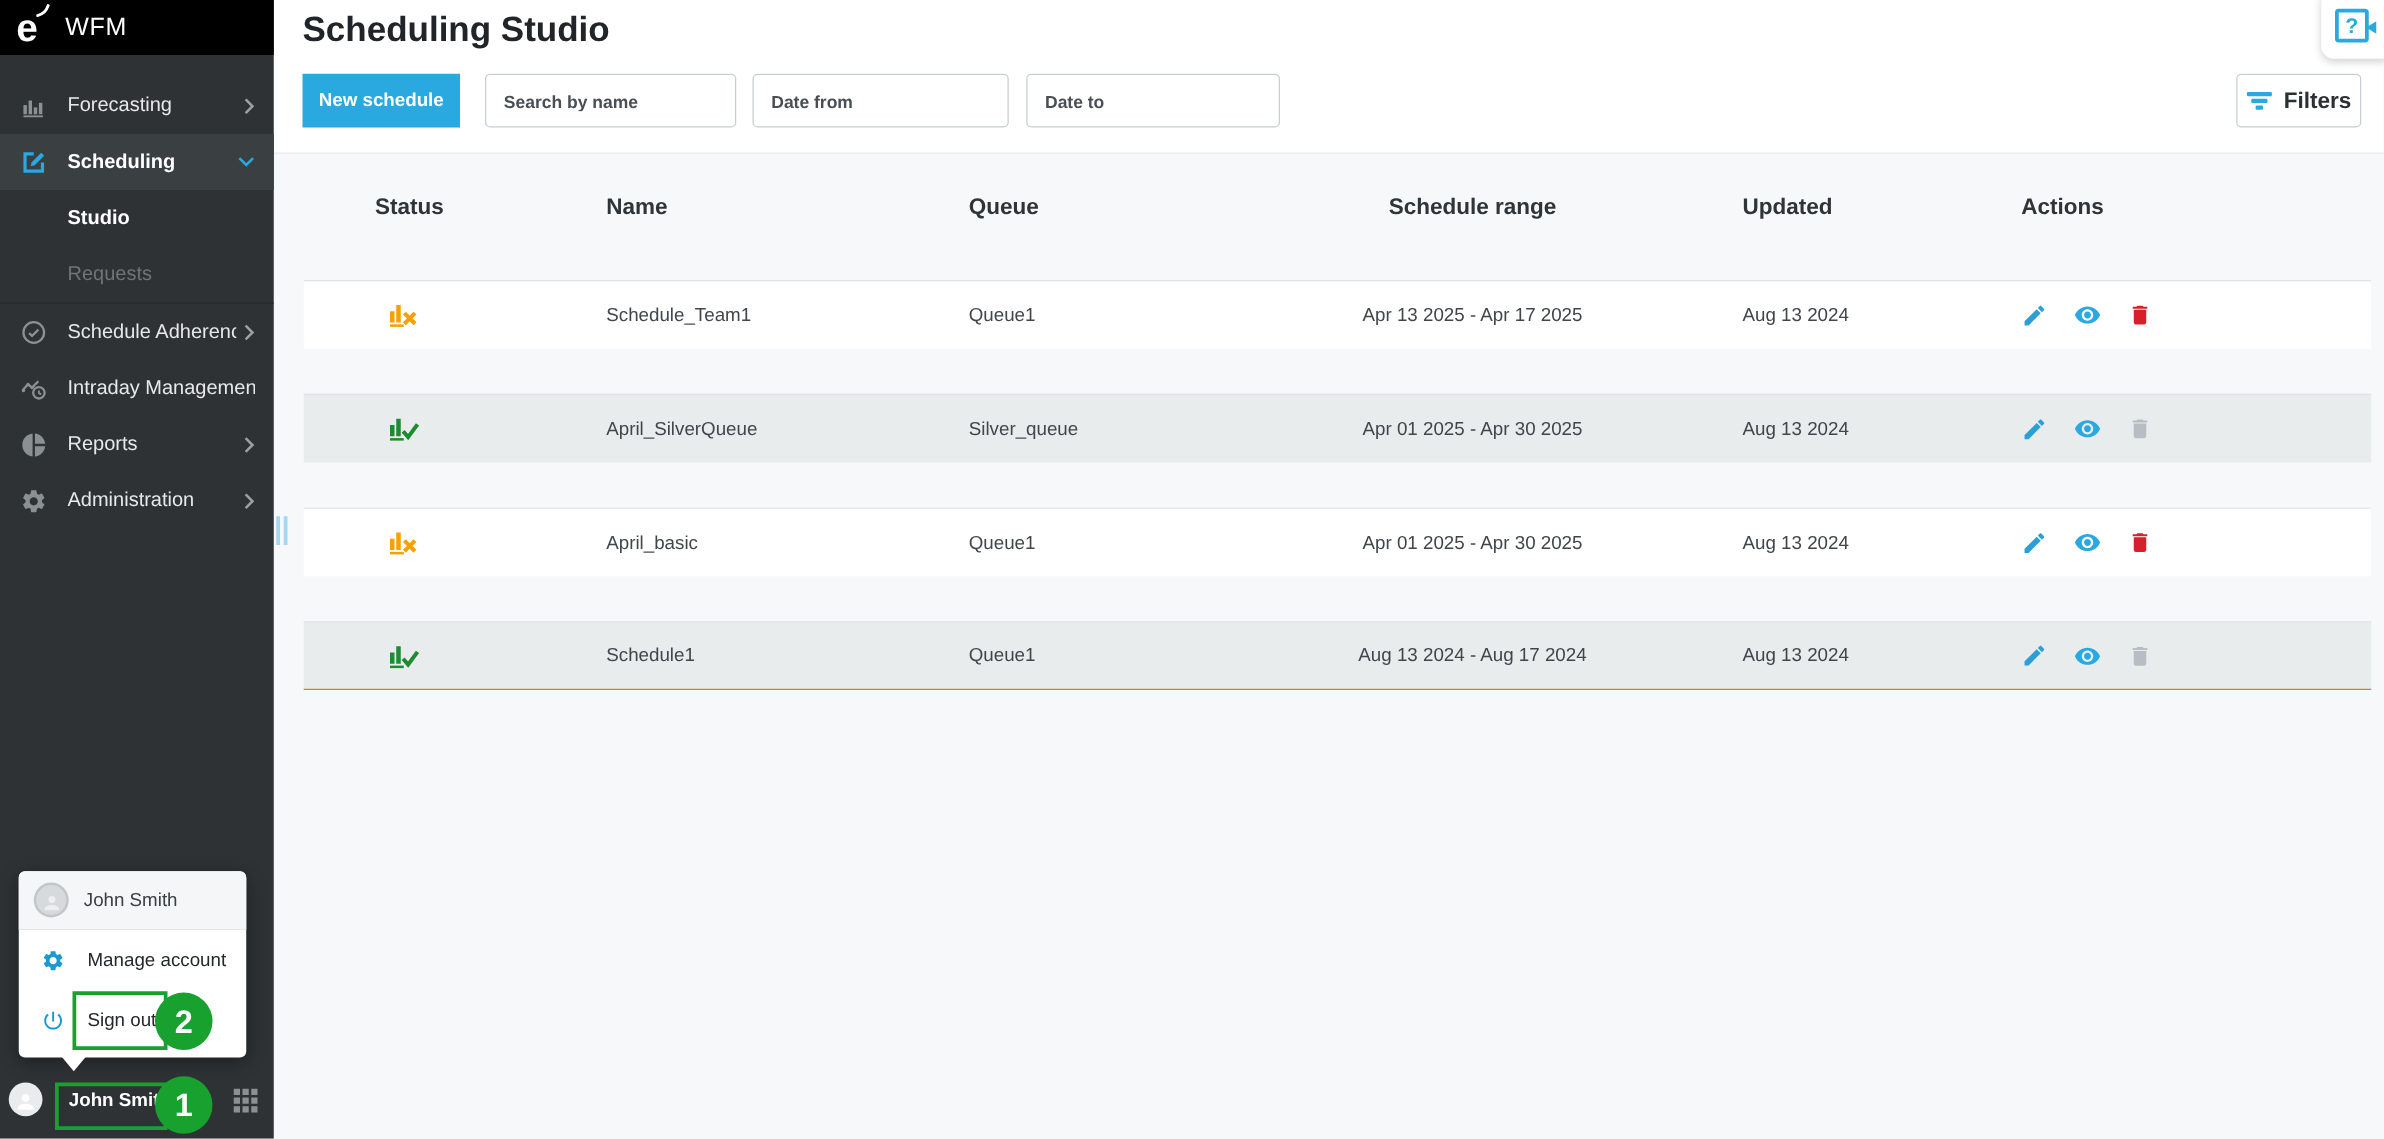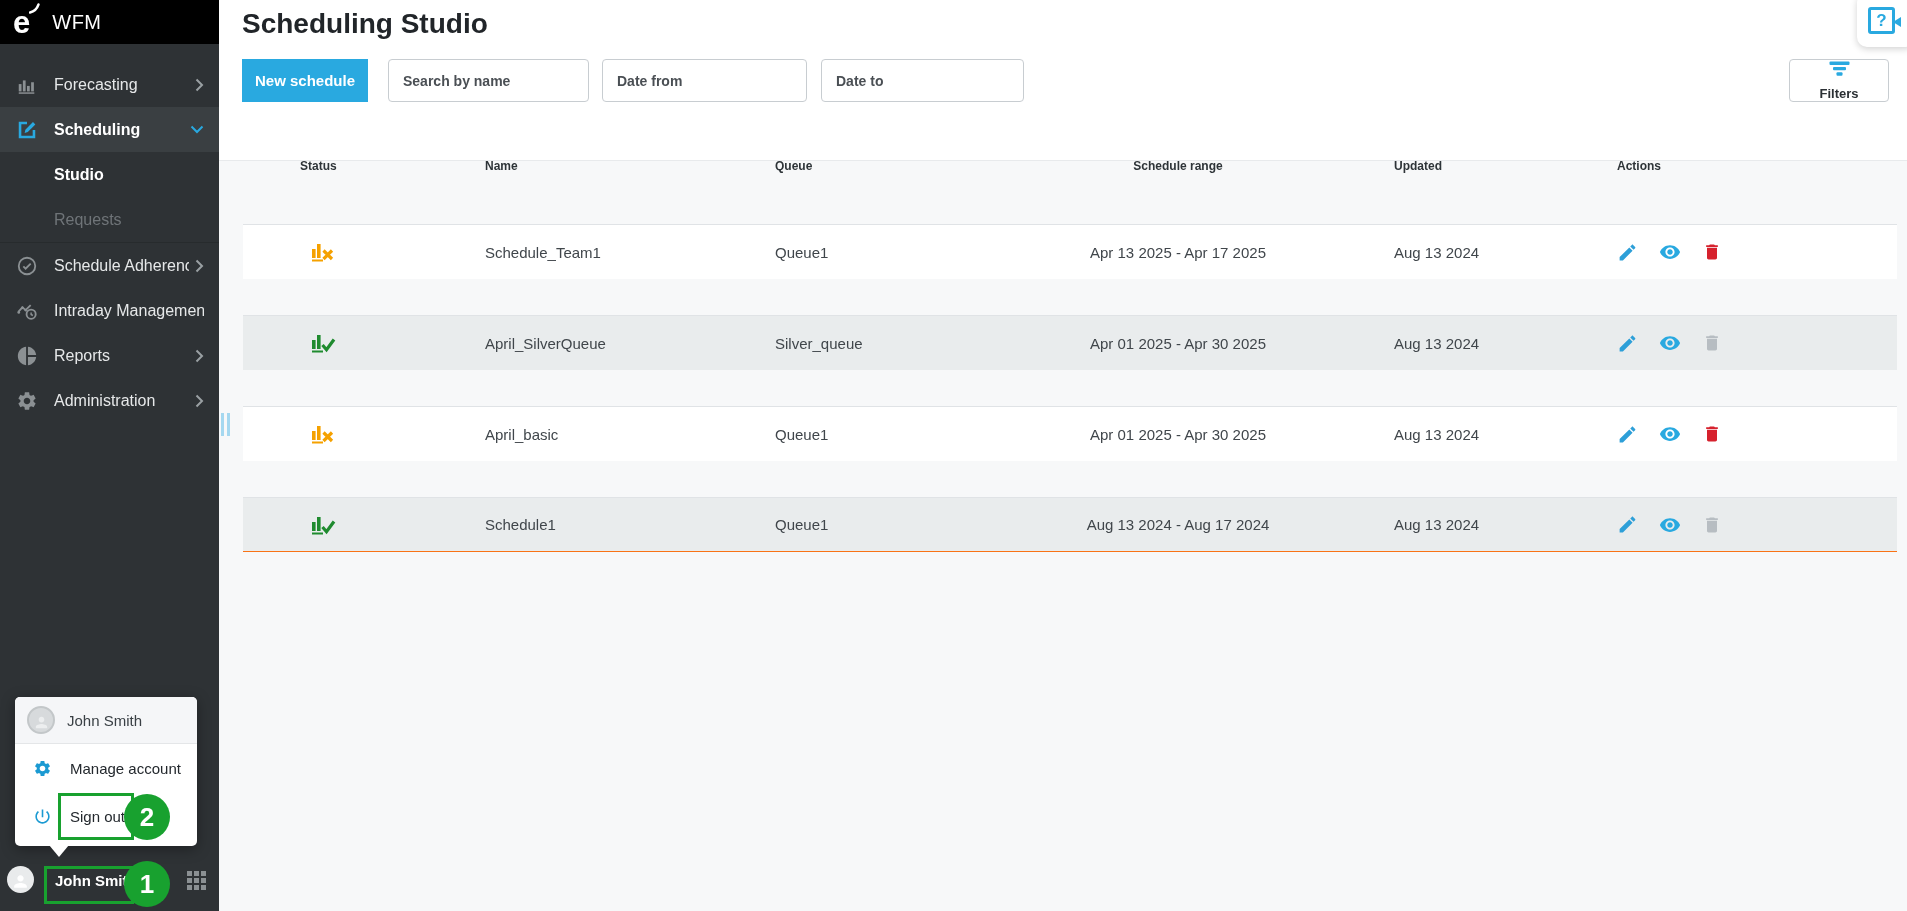--- a/index.html
+++ b/index.html
@@ -51,46 +51,46 @@
   .popup-tail { position:absolute; left:34px; bottom:-11px; width:0; height:0;
     border-left:10px solid transparent; border-right:10px solid transparent; border-top:12px solid #fff; }
 
   
   .ann-box { position:absolute; border:3px solid #18a12f; z-index:10; pointer-events:none; }
   .ann-circle { position:absolute; width:46px; height:46px; border-radius:50%; background:#18a12f; color:#fff;
     font-size:26px; font-weight:bold; display:flex; align-items:center; justify-content:center; z-index:11; pointer-events:none; }
 
   
   .main { position:absolute; left:219px; top:0; right:0; bottom:0; background:#f7f8f9; }
-  .topbar { position:relative; height:161px; background:#fff; border-bottom:1px solid #e8eaec; }
+  .topbar { position:relative; height:123px; background:#fff; border-bottom:1px solid #e8eaec; }
   .page-title { position:absolute; left:23px; top:8px; font-size:28px; font-weight:bold; color:#212529; }
 
   .btn-primary { position:absolute; left:23px; top:59px; width:126px; height:43px; background:#29a9e0; border:none;
     border-radius:0; color:#fff; font-size:15px; font-weight:bold; font-family:inherit; cursor:pointer; }
   .tb-input { position:absolute; top:59px; height:43px; border:1px solid #c8cdd1; border-radius:4px; background:#fff;
     padding:0 14px; font-size:14px; font-weight:bold; color:#30353a; font-family:inherit; }
   .tb-input::placeholder { color:#4a4f54; opacity:1; }
   .input-search { left:169px; width:201px; }
   .input-from   { left:383px; width:205px; }
   .input-to     { left:602px; width:203px; }
   .btn-filters { position:absolute; top:59px; right:18px; width:100px; height:43px; background:#fff;
     border:1px solid #c8cdd1; border-radius:4px; display:flex; align-items:center; justify-content:center; gap:9px;
-    font-size:13px; font-weight:bold; color:#2b3034; cursor:pointer; font-family:inherit;flex-direction:column; }
+    font-size:18px; font-weight:bold; color:#2b3034; cursor:pointer; font-family:inherit; }
 
   .help-card { position:absolute; top:-7px; right:-8px; width:58px; height:54px; background:#fff; border-radius:10px;
     box-shadow:0 2px 7px rgba(0,0,0,0.18); z-index:4; }
   .help-icon { position:absolute; left:11px; top:14px; width:27px; height:27px; border:3px solid #29a9e0; border-radius:3px;
     color:#29a9e0; font-weight:bold; font-size:17px; display:flex; align-items:center; justify-content:center; cursor:pointer; }
   .help-icon::after { content:""; position:absolute; right:-9px; top:7px; width:0; height:0;
     border-right:8px solid #29a9e0; border-top:5px solid transparent; border-bottom:5px solid transparent; }
 
   
   .tbl { position:absolute; left:24px; right:10px; top:143px; }
   .t-head, .t-row { display:grid; grid-template-columns:185px 290px 248px 310px 284px 1fr; align-items:center; padding-left:57px; }
-  .t-head { height:45px; font-size:12px; font-weight:bold; color:#2e3438; }
+  .t-head { height:45px; font-size:18px; font-weight:bold; color:#2e3438; }
   .t-row { height:55px; background:#fff; border-top:1px solid #e0e3e6; font-size:15px; color:#40464b; cursor:pointer;margin-top:36px; }
   .t-row:last-child { border-bottom:1px solid #f97316; }
   .t-row.alt { background:#e9eced; }
   .c-range { justify-self:center; text-align:center; }
   .c-updated { padding-left:61px; }
   .c-status { padding-left:10px; display:flex; }
   .c-actions { display:flex; align-items:center; gap:19px; }
   .status-ic { display:none; }
   .t-row[data-status="error"]   .status-error   { display:flex; color:#f5a100; }
   .t-row[data-status="success"] .status-success { display:flex; color:#1f8b2f; }

